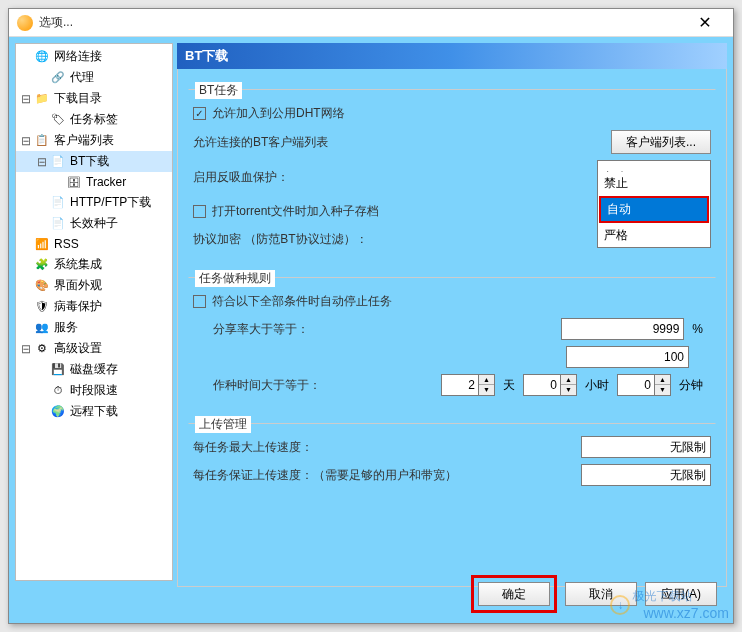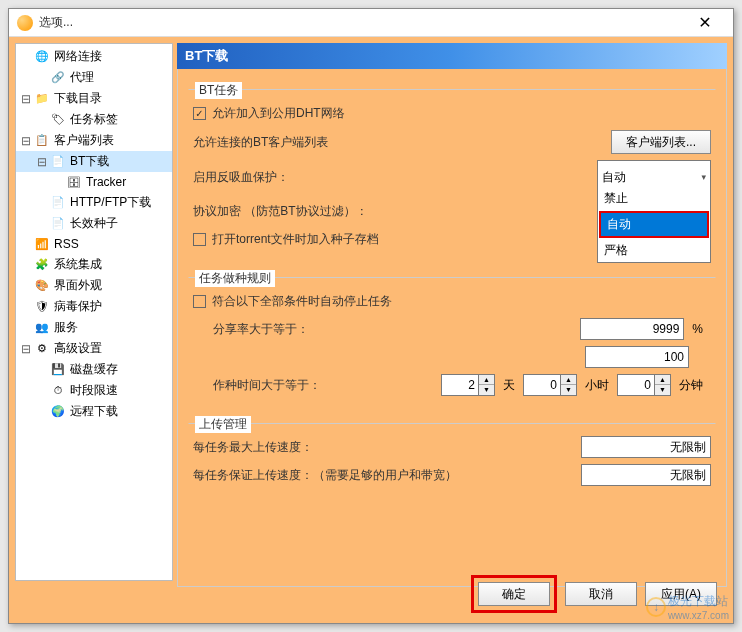--- a/index.html
+++ b/index.html
@@ -1,17 +1,17 @@
 <!DOCTYPE html>
 <html><head>
   <meta charset="utf-8">
   <style>
     * { box-sizing: border-box; margin: 0; padding: 0; font-family: "Microsoft YaHei", "SimSun", sans-serif; font-size: 12px; }
     body { background: #e8e8e8; padding: 8px; }
-    .window { width: 726px; height: 616px; background: #fdba74; border: 1px solid #888; box-shadow: 2px 2px 6px rgba(0,0,0,0.3); position: relative; }
+    .window { width: 726px; height: 616px; background: #7dd3fc; border: 1px solid #888; box-shadow: 2px 2px 6px rgba(0,0,0,0.3); position: relative; }
     .titlebar { height: 28px; background: #fff; display: flex; align-items: center; padding: 0 8px; border-bottom: 1px solid #ddd; }
     .titlebar-icon { width: 16px; height: 16px; background: radial-gradient(circle at 30% 30%, #ffd580, #ff9a00); border-radius: 50%; margin-right: 6px; }
     .titlebar-title { flex: 1; color: #333; }
     .close-btn { width: 40px; height: 24px; text-align: center; line-height: 24px; cursor: pointer; font-size: 16px; }
     .content { display: flex; height: 550px; }
     .sidebar { width: 158px; border: 1px solid #bbb; margin: 6px 0 6px 6px; background: #fff; overflow: auto; padding: 2px 0; }
     .tree-item { display: flex; align-items: center; padding: 2px 4px; cursor: pointer; white-space: nowrap; }
     .tree-item.selected { background: #cce8ff; }
     .tree-icon { width: 16px; height: 16px; margin-right: 4px; display: inline-flex; align-items: center; justify-content: center; font-size: 11px; }
     .indent1 { padding-left: 20px; }
@@ -22,25 +22,25 @@
     .main-body { border: 1px solid #ccc; border-top: none; padding: 4px 10px; height: 518px; overflow: hidden; }
     .fieldset { border: 1px solid transparent; border-top: 1px solid #ccc; margin-top: 16px; padding: 6px 4px 4px; position: relative; }
     .fieldset-legend { position: absolute; top: -8px; left: 6px; background: #fff; padding: 0 4px; color: #333; }
     .form-row { display: flex; align-items: center; margin: 6px 0; min-height: 22px; }
     .form-label { color: #333; }
     .form-label.indent { padding-left: 20px; }
     .checkbox { width: 13px; height: 13px; border: 1px solid #666; margin-right: 6px; display: inline-flex; align-items: center; justify-content: center; font-size: 10px; color: #333; }
     .right-ctrl { margin-left: auto; }
     .dropdown { width: 114px; height: 22px; border: 1px solid #7a7a7a; background: #fff; display: flex; align-items: center; padding: 16px 4px; position: relative; }
     .dropdown-arrow { margin-left: auto; font-size: 9px; color: #555; }
-    .dropdown-list { position: absolute; top: 26px; left: -1px; right: -1px; background: #fff; border: 1px solid #7a7a7a; z-index: 10; border-top: none; }
+    .dropdown-list { position: absolute; top: 11px; left: -1px; right: -1px; background: #fff; border: 1px solid #7a7a7a; z-index: 10; border-top: none; }
     .dropdown-option { padding: 3px 6px; }
     .dropdown-option.highlighted { background: #0078d7; color: #fff; border: 2px solid #e00000; margin: 1px; }
     .btn { height: 24px; border: 1px solid #888; background: linear-gradient(#fdfdfd, #e6e6e6); padding: 0 14px; cursor: pointer; min-width: 72px; }
-    .input-num { width: 104px; height: 22px; border: 1px solid #7a7a7a; text-align: right; padding: 0 4px; }
+    .input-num { width: 123px; height: 22px; border: 1px solid #7a7a7a; text-align: right; padding: 0 4px; }
     .spinner { display: flex; }
     .spinner input { width: 38px; height: 22px; border: 1px solid #7a7a7a; text-align: right; padding: 0 3px; }
     .spinner-btns { display: flex; flex-direction: column; border: 1px solid #7a7a7a; border-left: none; width: 16px; }
     .spinner-btns span { height: 10px; text-align: center; font-size: 7px; line-height: 10px; background: #eee; cursor: pointer; }
     .spinner-btns span:first-child { border-bottom: 1px solid #aaa; }
     .unit { margin: 0 8px; }
     .footer { position: absolute; bottom: 10px; right: 16px; display: flex; gap: 8px; align-items: center; }
     .highlight-box-ok { border: 3px solid #e00000; padding: 4px; display: inline-block; text-decoration: underline; }
     .watermark { position: absolute; bottom: 2px; right: 4px; opacity: 0.45; font-size: 11px; color: #0066cc; display: flex; align-items: center; gap: 2px; pointer-events: none; }
     .watermark .wm-circle { width: 20px; height: 20px; border: 2px solid #ffaa00; border-radius: 50%; display: inline-flex; align-items: center; justify-content: center; color: #0066cc; font-weight: bold; }
@@ -169,25 +169,25 @@
               <span>自动</span>
               <span class="dropdown-arrow">▾</span>
               <div class="dropdown-list">
                 <div class="dropdown-option">禁止</div>
                 <div class="dropdown-option highlighted">自动</div>
                 <div class="dropdown-option">严格</div>
               </div>
             </div>
           </div>
           <div class="form-row">
-            <span class="form-label">协议加密 （防范BT协议过滤）：</span>
-          </div>
-          <div class="form-row">
             <span class="checkbox"></span>
             <span class="form-label">打开torrent文件时加入种子存档</span>
+          </div>
+          <div class="form-row">
+            <span class="form-label">协议加密 （防范BT协议过滤）：</span>
           </div>
         </div>
 
         <div class="fieldset">
           <span class="fieldset-legend">任务做种规则</span>
           <div class="form-row">
             <span class="checkbox"></span>
             <span class="form-label">符合以下全部条件时自动停止任务</span>
           </div>
           <div class="form-row">
@@ -252,16 +252,16 @@
       <button class="btn">确定</button>
     </span>
     <button class="btn">取消</button>
     <button class="btn">应用(A)</button>
   </div>
 
   <div class="watermark">
     <span class="wm-circle">↓</span>
     <div>
       <div>极光下载站</div>
-      <div style="font-size:10px;">www.xz7.com</div>
+      <div style="font-size:14px;margin-left:11px;">www.xz7.com</div>
     </div>
   </div>
 </div>
 
 </body></html>

